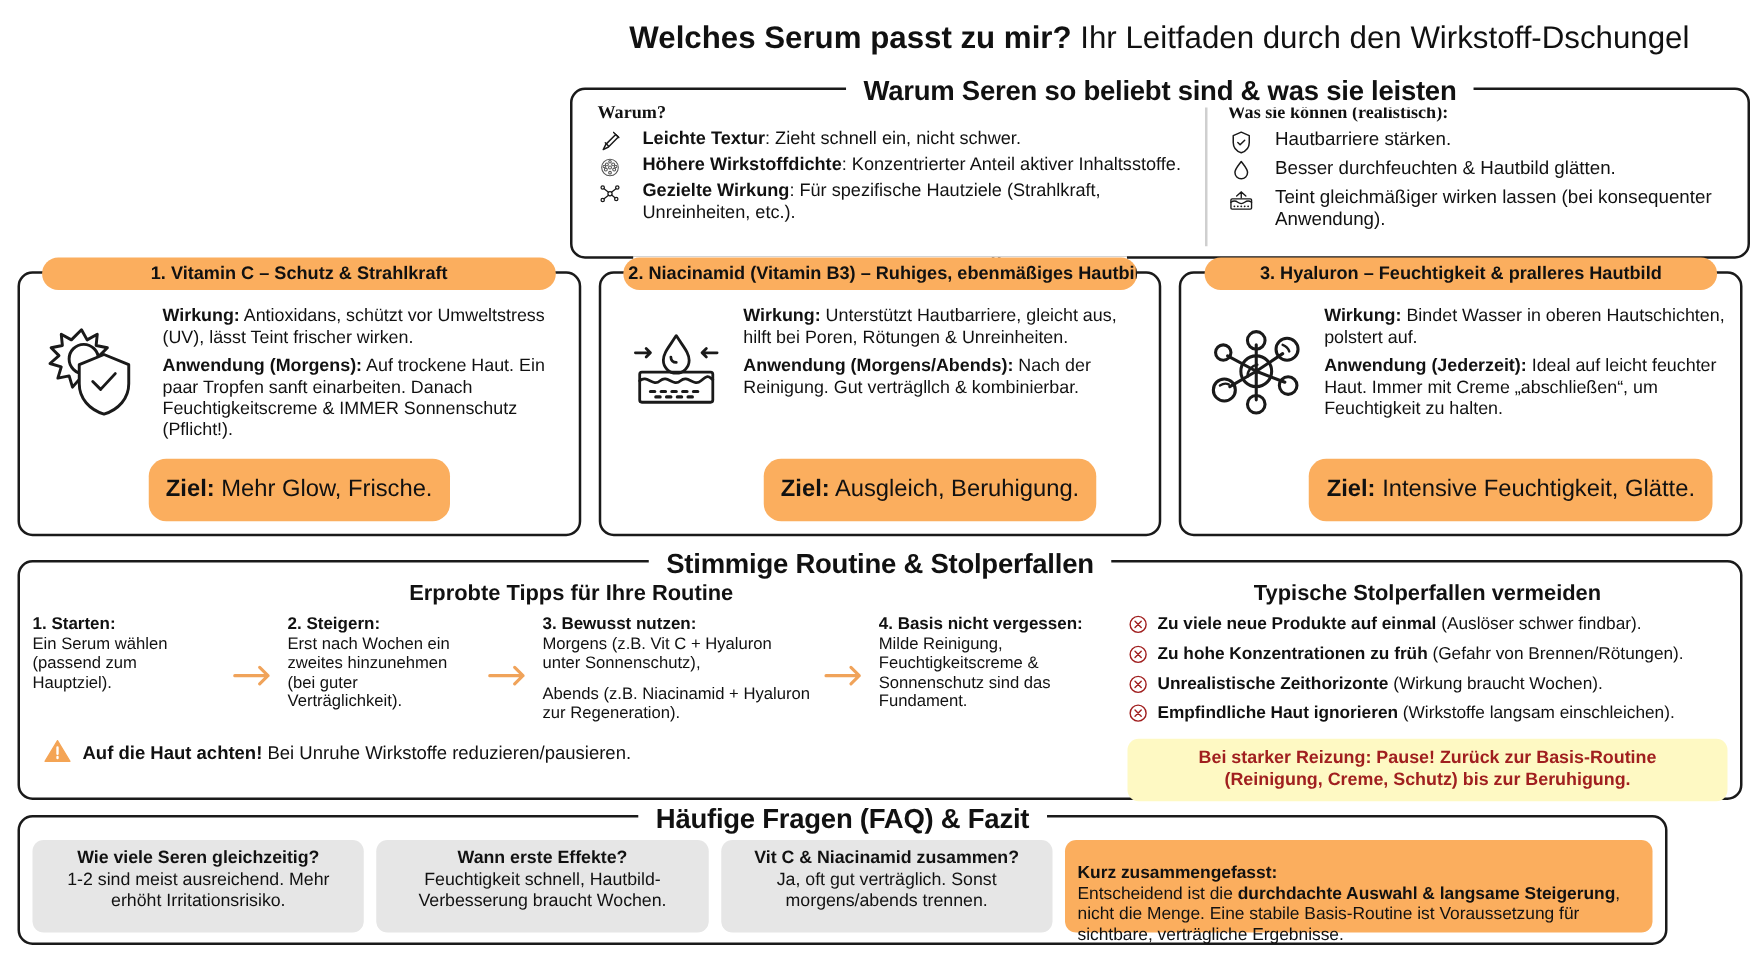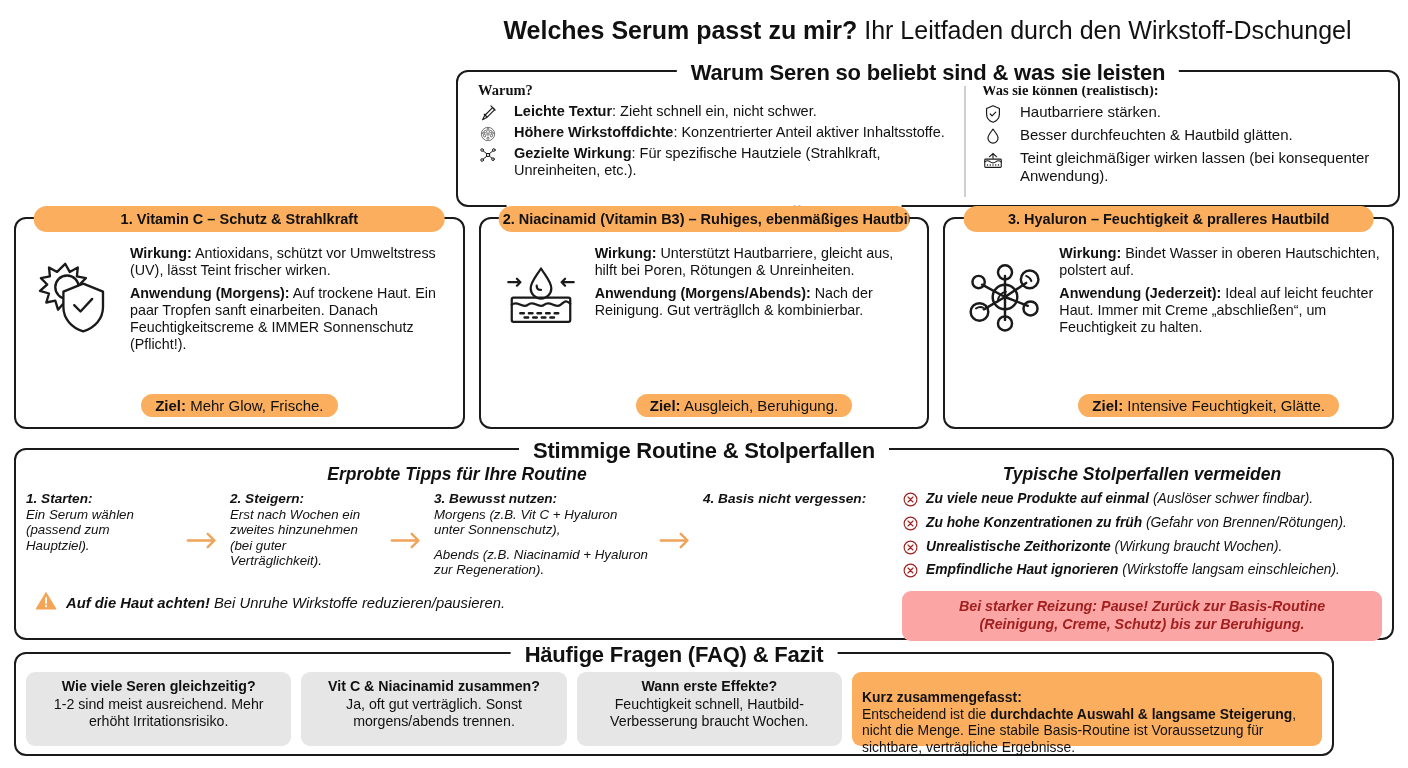--- a/index.html
+++ b/index.html
@@ -92,33 +92,33 @@
   }
   .card-body { display: flex; gap: 6px; align-items: flex-start; }
   .card-icon { flex: 0 0 96px; display: flex; align-items: center; justify-content: center; padding-top: 8px; }
   .card-text { flex: 1; font-size: 14.3px; line-height: 1.17; }
   .card-text p { margin-bottom: 7px; }
   .card-text b { font-weight: bold; }
   .goal {
     margin: 6px auto 0 auto;
     background: #fbae5e;
     border-radius: 14px;
-    padding: 3px 14px;
-    font-size: 15px;
+    padding: 14px 14px;
+    font-size: 19px;
     display: table;
   }
   .goal b { font-weight: bold; }
   .card .goal-wrap { position: absolute; left: 0; right: 0; bottom: 10px; display: flex; justify-content: center; }
   .card.c1 .goal-wrap { justify-content: center; }
   .card.c2 .goal-wrap { padding-left: 80px; }
   .card.c3 .goal-wrap { padding-left: 80px; }
 
   
   #box-routine { position: absolute; left: 14px; top: 448px; width: 1380px; height: 192px; }
-  .routine-inner { display: flex; height: 100%; padding: 14px 10px 8px 10px; font-style: italic; }
+  .routine-inner { display: flex; height: 100%; padding: 14px 10px 8px 10px; }
   .routine-left { flex: 0 0 830px; padding-right: 8px; }
   .routine-right { flex: 1; padding-left: 6px; }
   .sub-head { text-align: center; font-size: 17.5px; font-weight: bold; margin-bottom: 6px; }
   .steps { display: flex; align-items: flex-start; gap: 2px; }
   .step { font-size: 13.3px; line-height: 1.16; }
   .step .st-title { font-weight: bold; font-size: 13.6px; }
   .step .st-body { padding-left: 0; }
   .step .st-body2 { margin-top: 9px; }
   .step1 { flex: 0 0 150px; }
   .step2 { flex: 0 0 150px; }
@@ -128,21 +128,21 @@
   .note {
     display: flex; align-items: center; gap: 8px;
     margin-top: 12px; padding-left: 8px;
     font-size: 14.8px;
   }
   .note b { font-weight: bold; }
   .pitfall { display: flex; align-items: flex-start; gap: 7px; margin-bottom: 2px; font-size: 13.8px; line-height: 1.22; }
   .pitfall b { font-weight: bold; }
   .alert-box {
     margin-top: 7px;
-    background: #fca5a5;
+    background: #fef9c3;
     border-radius: 9px;
     padding: 7px 10px;
     text-align: center;
     color: #a01f1f;
     font-weight: bold;
     font-size: 14.3px;
     line-height: 1.25;
   }
 
   
@@ -393,20 +393,21 @@
           </div>
 
           <div class="arrow">
             <svg viewBox="0 0 40 20" width="38" height="19" fill="none" stroke="#f0a35a" stroke-width="2.6" stroke-linecap="round" stroke-linejoin="round">
               <path d="M4 10h28M25 3l7 7-7 7"></path>
             </svg>
           </div>
 
           <div class="step step4">
             <div class="st-title">4. Basis nicht vergessen:</div>
+            <div class="st-body">Milde Reinigung, Feuchtigkeitscreme &amp; Sonnenschutz sind das Fundament.</div>
           </div>
 
         </div>
 
         <div class="note">
           <span>
             <svg viewBox="0 0 24 24" width="24" height="24" fill="#f4a455" stroke="#f4a455" stroke-width="1" stroke-linejoin="round">
               <path d="M12 3.5L22 20H2z"></path>
               <path d="M12 9v5M12 16.6v.8" stroke="#ffffff" stroke-width="1.9" stroke-linecap="round"></path>
             </svg>
@@ -470,27 +471,27 @@
   <div class="section" id="box-faq">
     <div class="section-title">Häufige Fragen (FAQ) &amp; Fazit</div>
     <div class="faq-inner">
 
       <div class="faq-card">
         <span class="faq-q">Wie viele Seren gleichzeitig?</span>
         <span class="faq-a">1-2 sind meist ausreichend. Mehr erhöht Irritationsrisiko.</span>
       </div>
 
       <div class="faq-card">
+        <span class="faq-q">Wann erste Effekte?</span>
+        <span class="faq-a">Feuchtigkeit schnell, Hautbild-Verbesserung braucht Wochen.</span>
+      </div>
+
+      <div class="faq-card">
         <span class="faq-q">Vit C &amp; Niacinamid zusammen?</span>
         <span class="faq-a">Ja, oft gut verträglich. Sonst morgens/abends trennen.</span>
-      </div>
-
-      <div class="faq-card">
-        <span class="faq-q">Wann erste Effekte?</span>
-        <span class="faq-a">Feuchtigkeit schnell, Hautbild-Verbesserung braucht Wochen.</span>
       </div>
 
       <div class="summary">
         <span class="s-title">Kurz zusammengefasst:</span>
         <span><span>Entscheidend ist die </span><b>durchdachte Auswahl &amp; langsame Steigerung</b><span>, nicht die Menge. Eine stabile Basis-Routine ist Voraussetzung für sichtbare, verträgliche Ergebnisse.</span></span>
       </div>
 
     </div>
   </div>
 

